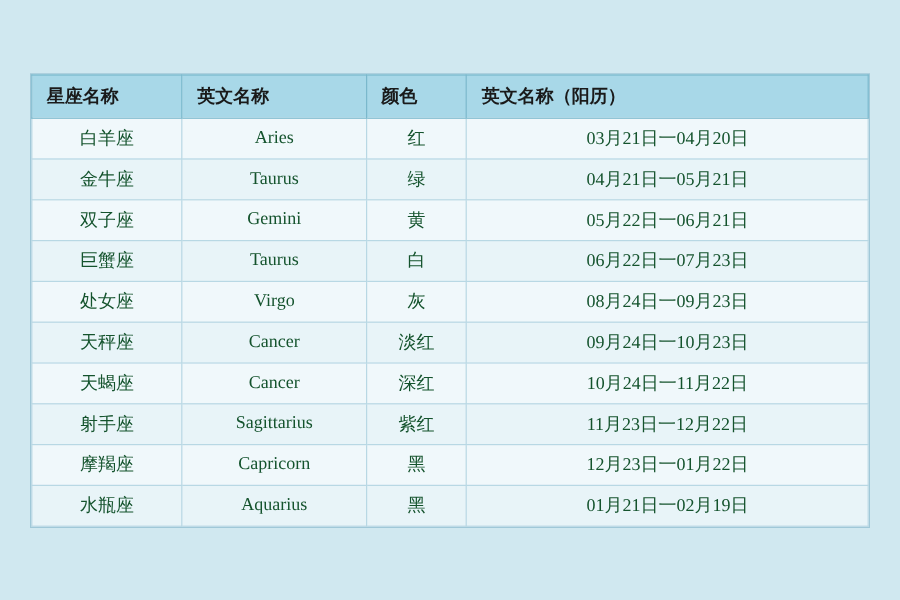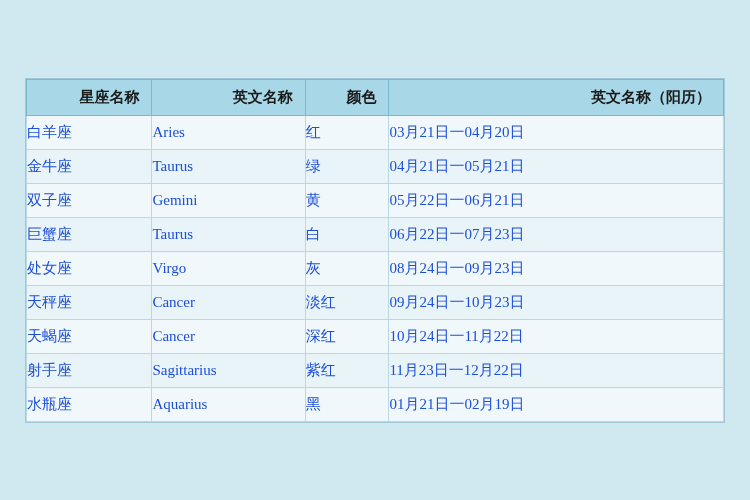--- a/index.html
+++ b/index.html
@@ -30,38 +30,38 @@
       border-collapse: collapse;
     }
 
     thead tr {
       background-color: #a8d8e8;
     }
 
     thead th {
       padding: 8px 12px;
       border: 1px solid #7ab8cc;
-      text-align: right;
+      text-align: left;
       font-weight: bold;
       color: #1a1a1a;
     }
 
     tbody tr {
       background-color: #f0f8fb;
     }
 
     tbody tr:nth-child(even) {
       background-color: #e8f4f8;
     }
 
     tbody td {
       padding: 7px 0;
       border: 1px solid #b8d8e4;
-      text-align: left;
-      color: #1d4ed8;
+      text-align: center;
+      color: #14532d;
     }
 
     .col-chinese { width: 18%; }
     .col-english { width: 22%; font-family: Liberation Serif, serif; }
     .col-color   { width: 12%; }
     .col-date    { width: 48%; }
   </style>
 </head>
 <body>
 
@@ -118,20 +118,26 @@
           <td>深红</td>
           <td>10月24日一11月22日</td>
         </tr>
         <tr>
           <td>射手座</td>
           <td>Sagittarius</td>
           <td>紫红</td>
           <td>11月23日一12月22日</td>
         </tr>
         <tr>
+          <td>摩羯座</td>
+          <td>Capricorn</td>
+          <td>黑</td>
+          <td>12月23日一01月22日</td>
+        </tr>
+        <tr>
           <td>水瓶座</td>
           <td>Aquarius</td>
           <td>黑</td>
           <td>01月21日一02月19日</td>
         </tr>
       </tbody>
   </table>
 </div>
 
 </body></html>

